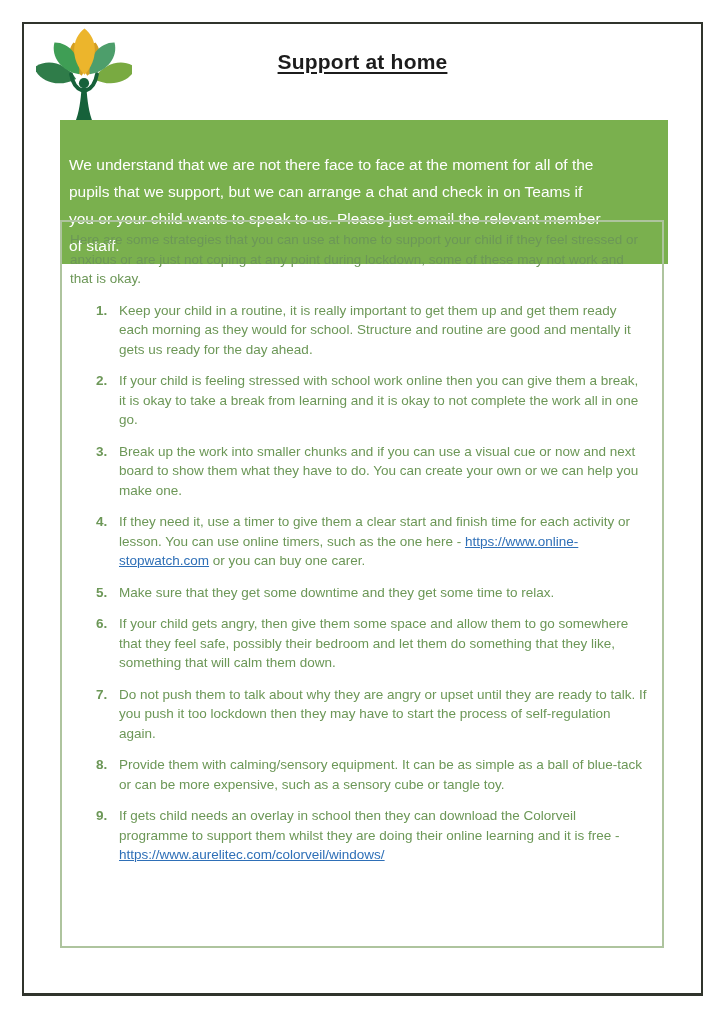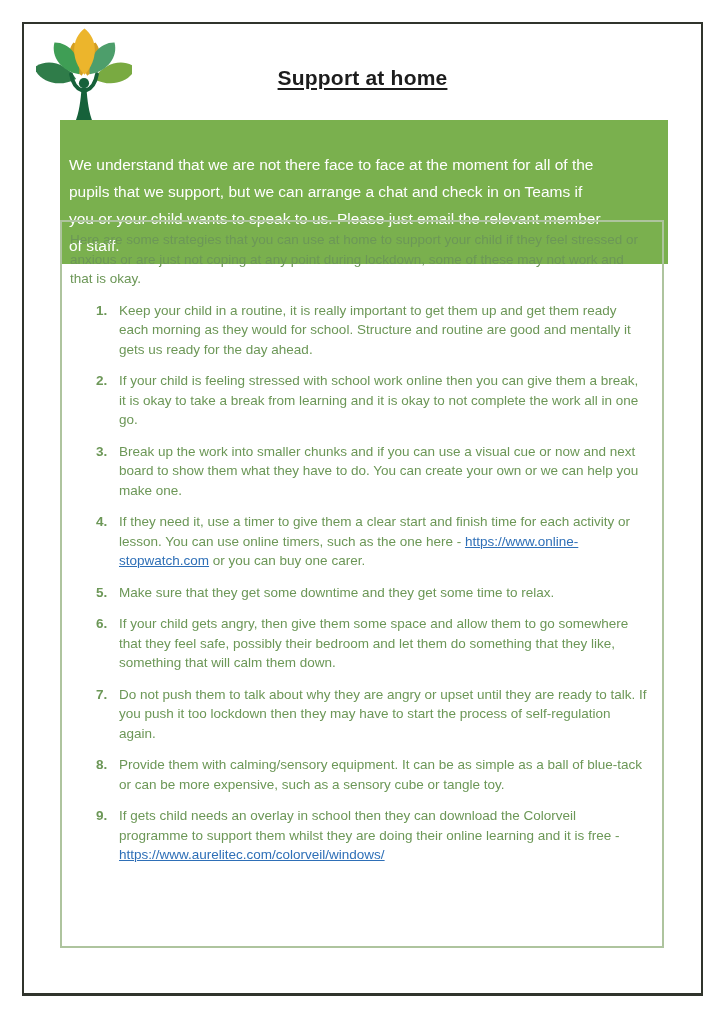--- a/index.html
+++ b/index.html
@@ -10,21 +10,21 @@
   }
   .frame{
     position:absolute;left:22px;top:22px;width:681px;height:974px;
     box-sizing:border-box;background:#fff;
     border:2px solid var(--frame-border,#30342c);
     border-bottom-width:3px;
     overflow:hidden;
   }
   .logo{position:absolute;left:12px;top:2px;}
   .title{
-    position:absolute;left:0;right:0;top:26px;margin:16px;
+    position:absolute;left:0;right:0;top:26px;margin:0;
     text-align:center;font-size:21px;font-weight:bold;
     text-decoration:underline;text-underline-offset:3px;
     color:var(--title-color,#1c1c1c);
     letter-spacing:.2px;
   }
   .banner{
     position:absolute;left:36px;top:96px;width:608px;box-sizing:border-box;
     background:var(--banner-green,#7ab04e);
     color:#ffffff;font-size:15.5px;line-height:27px;
     padding:4px 9px 5px 9px;

